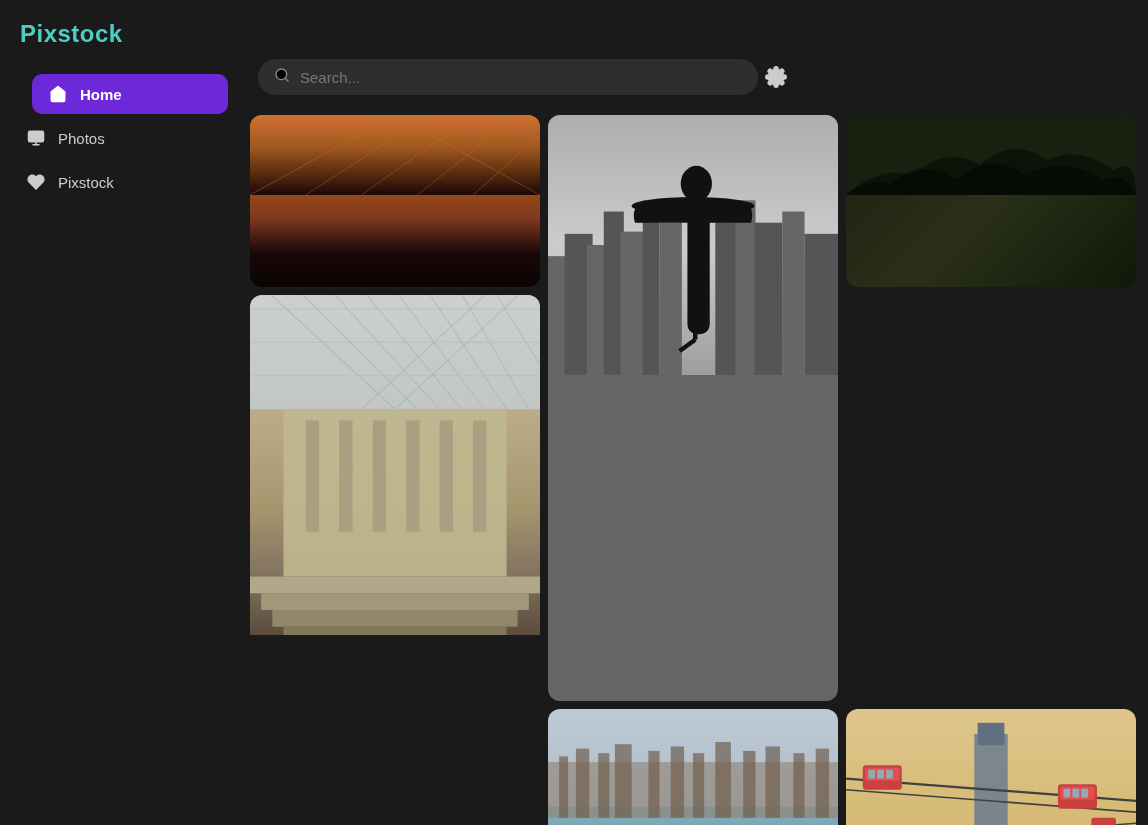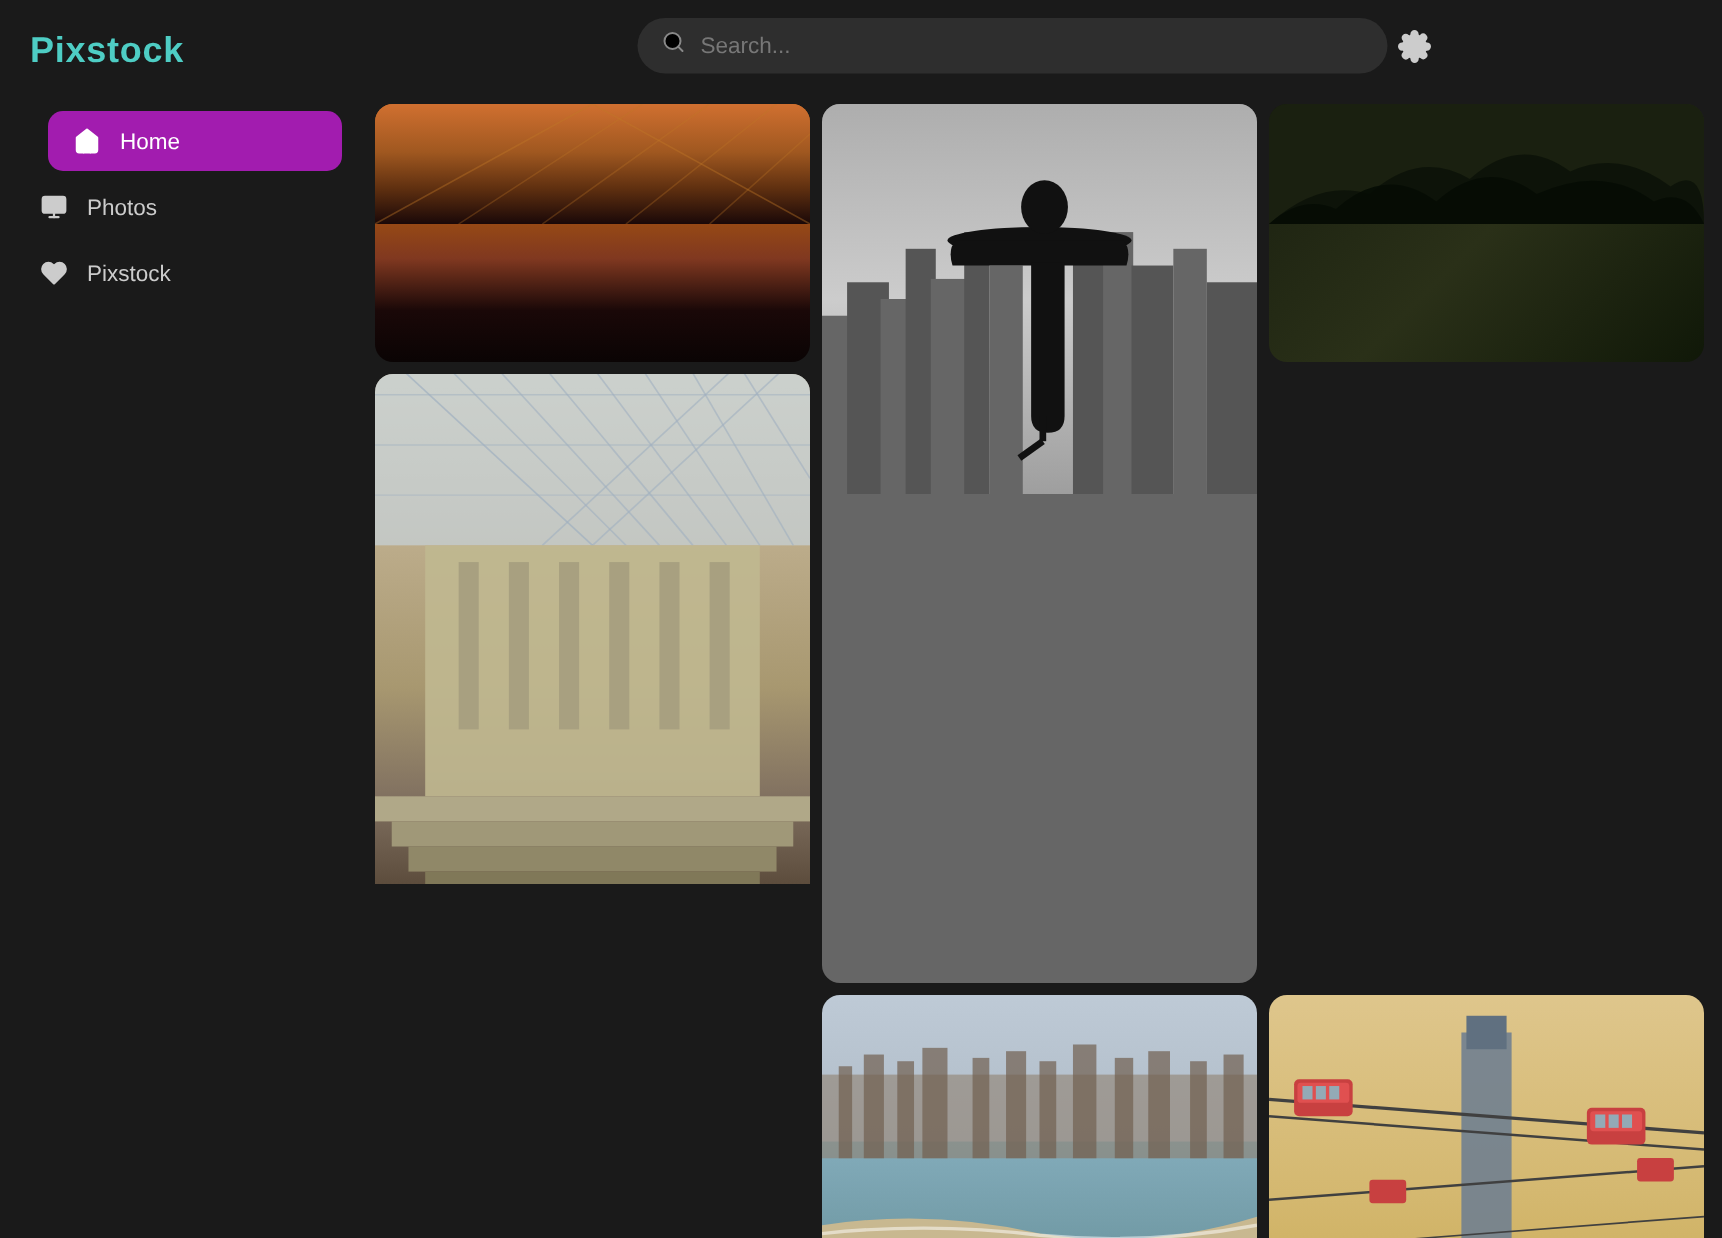--- a/index.html
+++ b/index.html
@@ -39,23 +39,23 @@
       padding: 10px 16px;
       margin: 2px 10px;
       border-radius: 10px;
       cursor: pointer;
       color: #cccccc;
       font-size: 15px;
       font-weight: 400;
     }
 
     .nav-item.active {
-      background: #a21caf;
+      background: #6d28d9;
       color: #ffffff;
-      font-weight: 400;
+      font-weight: 700;
       margin-left: 32px;
     }
 
     .nav-icon {
       width: 20px;
       height: 20px;
       display: flex;
       align-items: center;
       justify-content: center;
       flex-shrink: 0;
@@ -66,23 +66,24 @@
       flex: 1;
       display: flex;
       flex-direction: column;
       overflow: hidden;
     }
 
     
     .header {
       display: flex;
       align-items: center;
-      justify-content: center;
+      justify-content: flex-start;
       padding: 12px 20px;
       background: #1a1a1a;
+      margin-top: 47px;
     }
 
     .search-bar {
       flex: 1;
       max-width: 500px;
       display: flex;
       align-items: center;
       background: #2e2e2e;
       border-radius: 24px;
       padding: 8px 16px;

